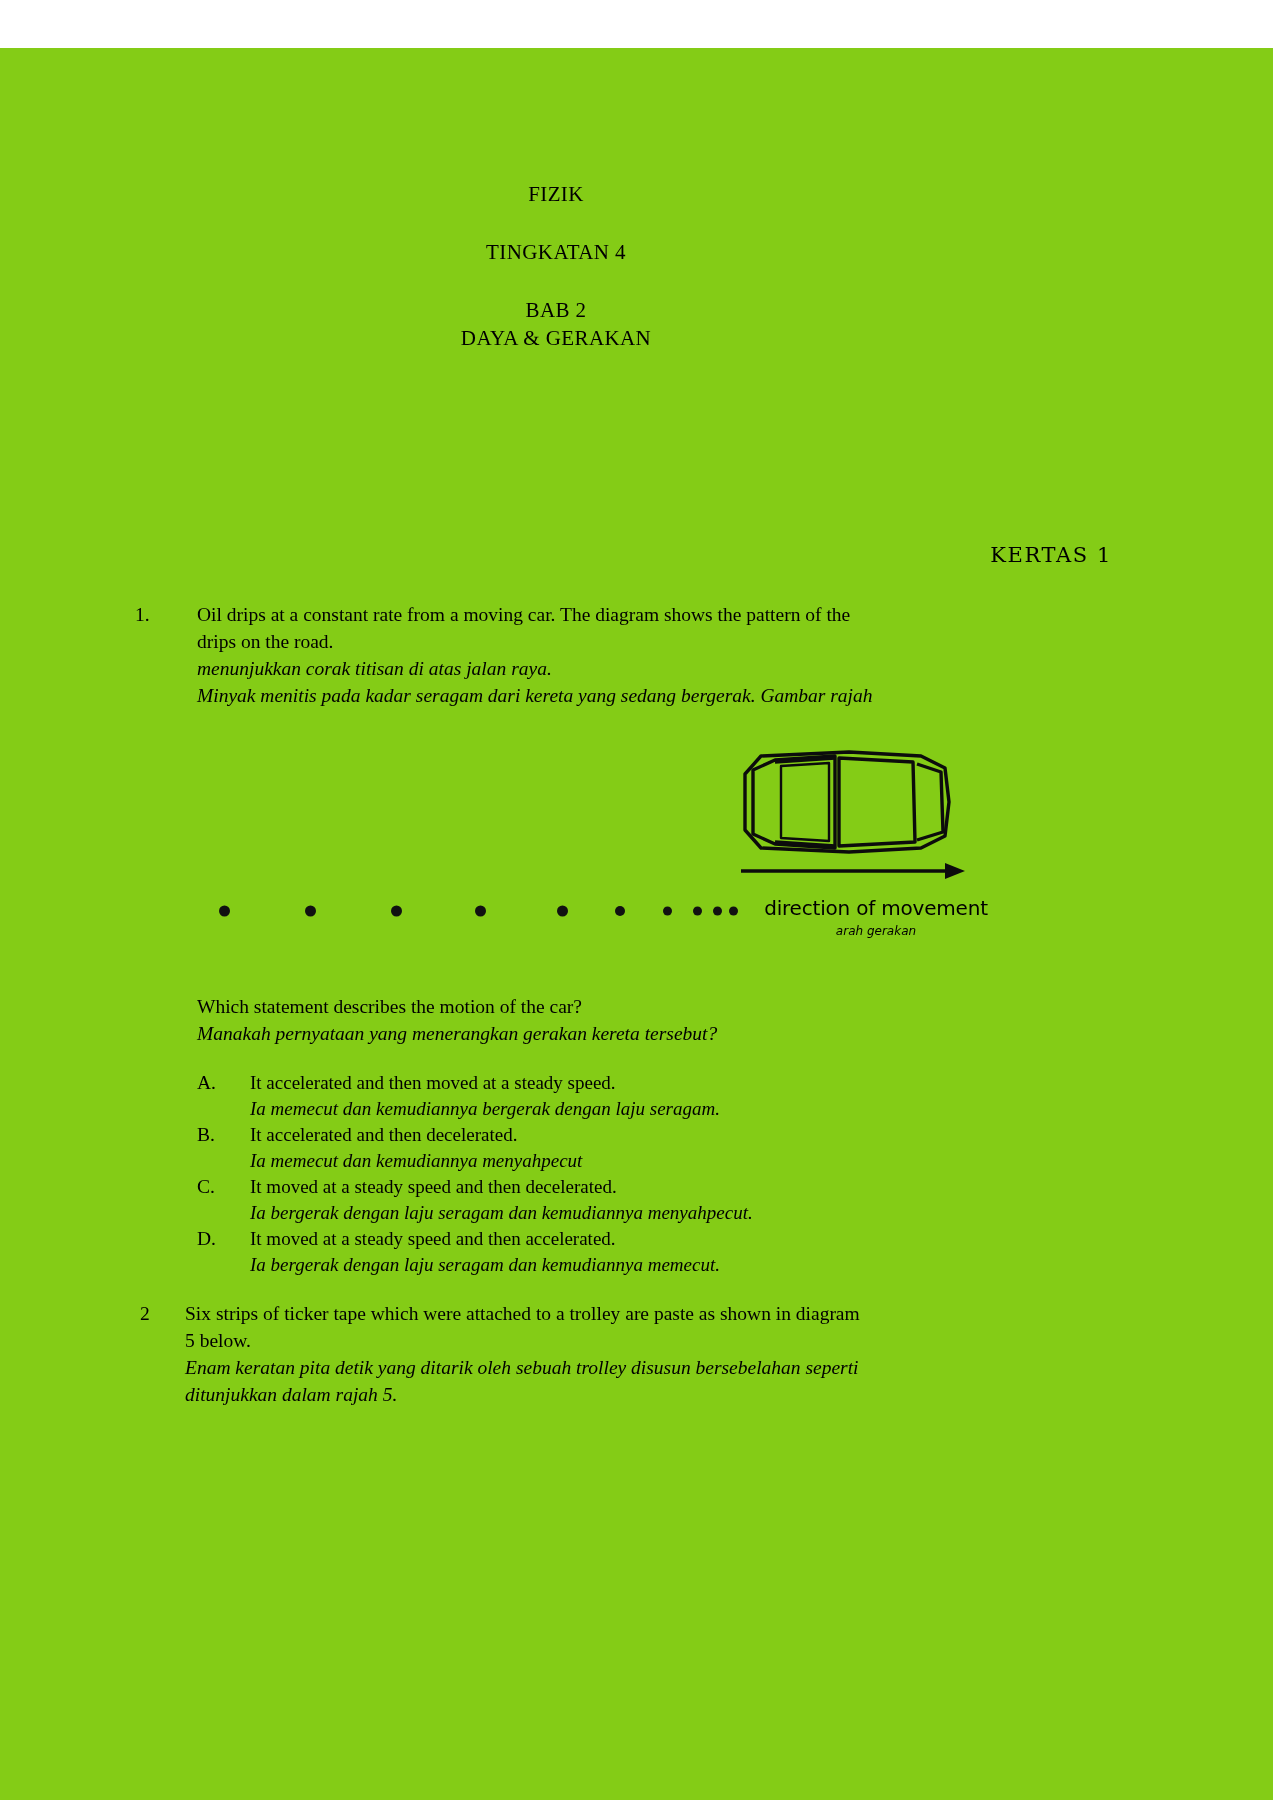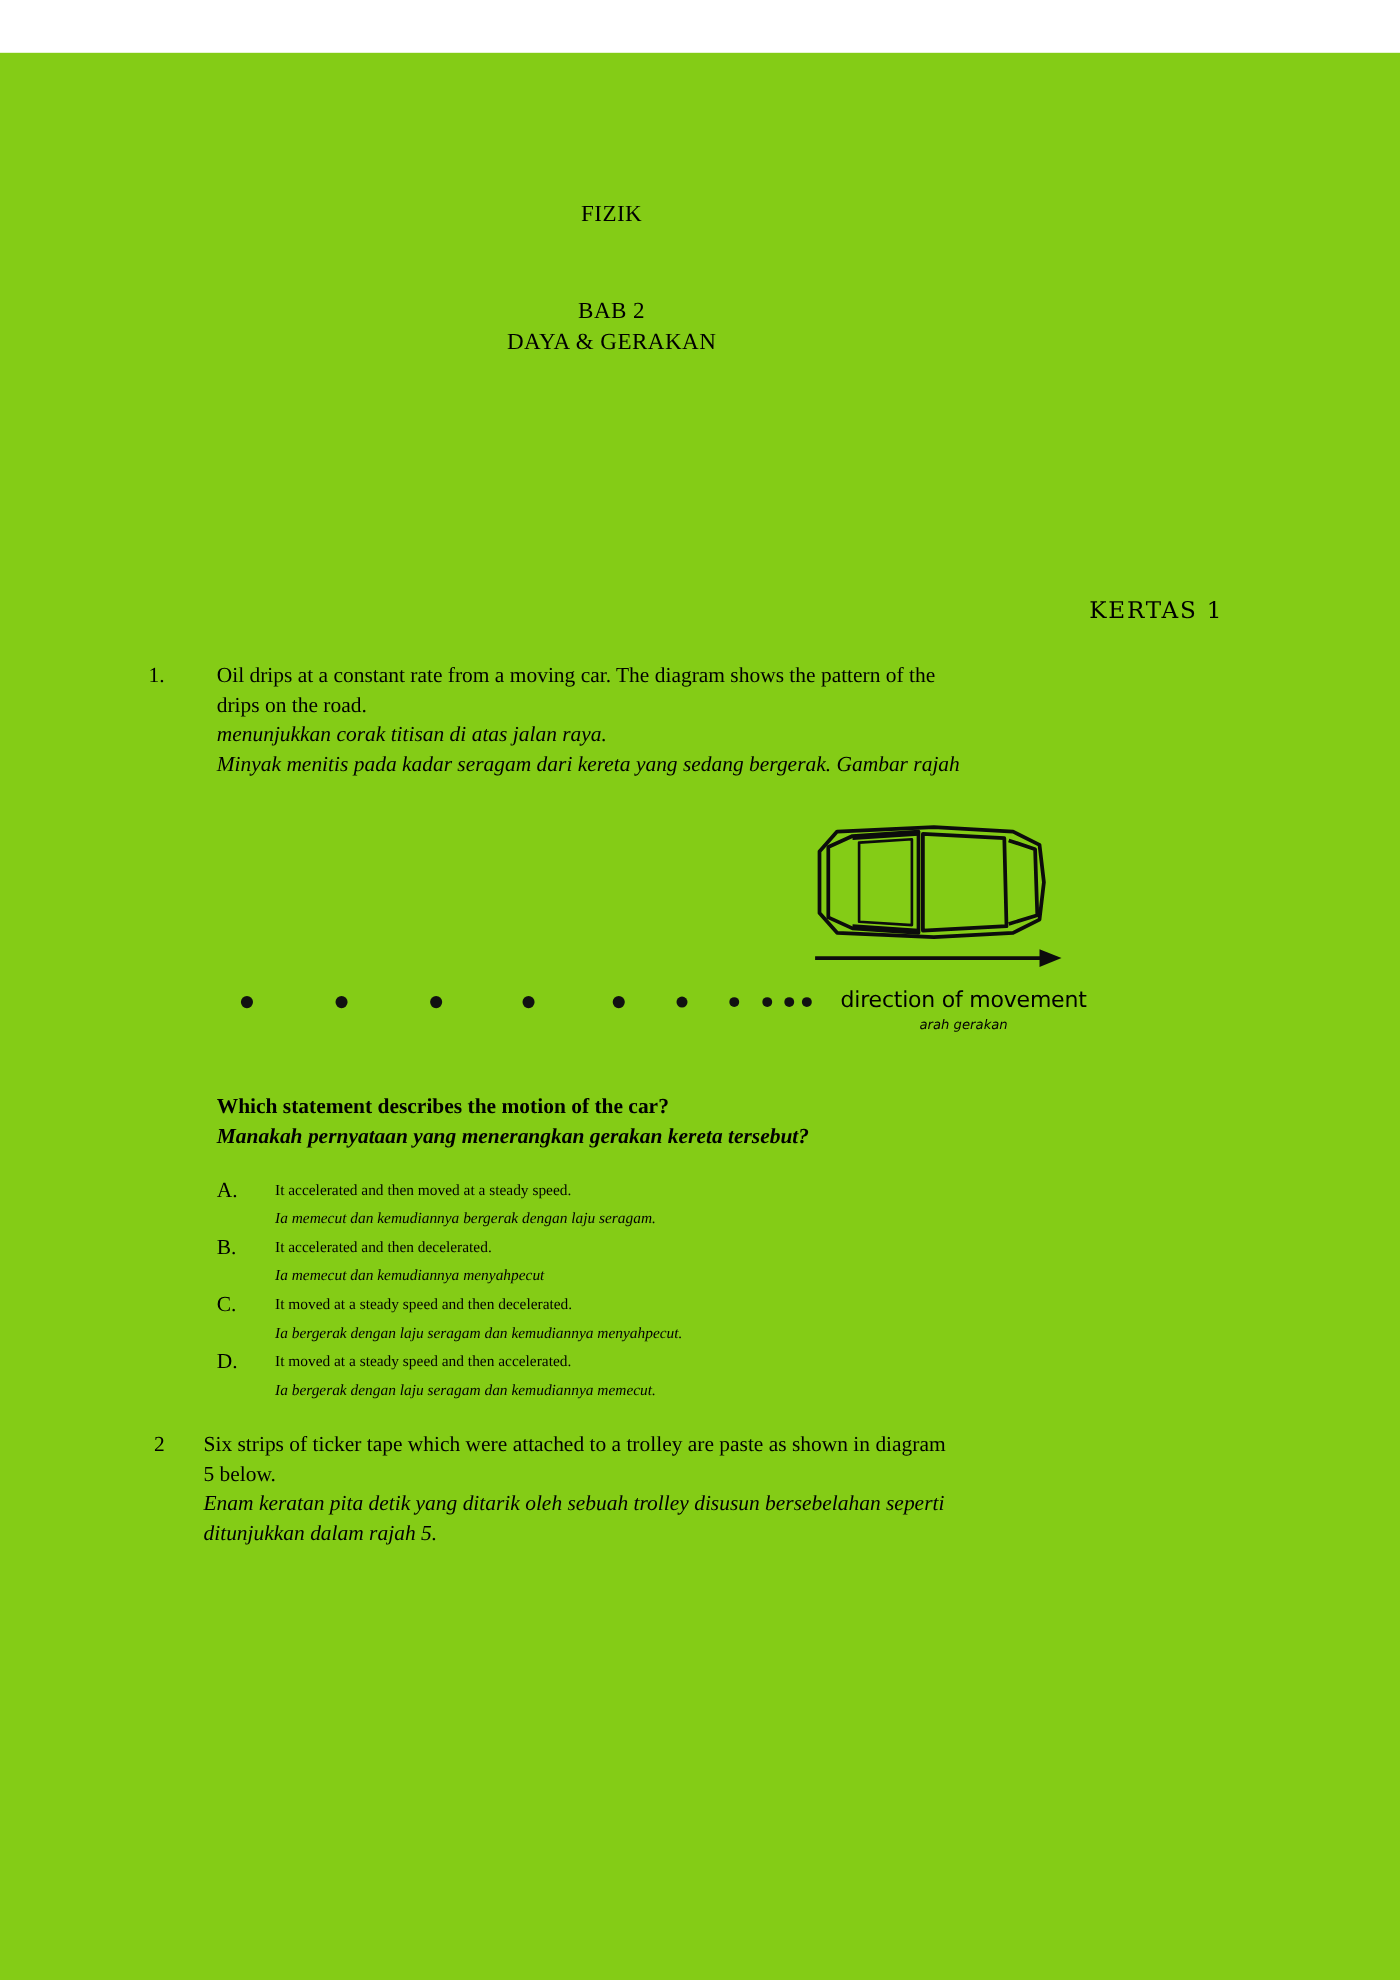--- a/index.html
+++ b/index.html
@@ -144,21 +144,20 @@
   }
 
   
   .stem {
     position: absolute;
     left: 197px;
     top: 945px;
     width: 950px;
     font-size: 19.5px;
     line-height: 27px;
-    font-weight: bold;
   }
 
   
   .options {
     position: absolute;
     left: 197px;
     top: 1022px;
     width: 950px;
   }
   .opt-row {
@@ -166,21 +165,21 @@
     align-items: flex-start;
   }
   .opt-letter {
     width: 53px;
     flex: 0 0 53px;
     font-size: 19.5px;
     line-height: 26px;
   }
   .opt-text {
     flex: 1 1 auto;
-    font-size: 14px;
+    font-size: 19px;
     line-height: 26px;
   }
 
   
   .q2 {
     position: absolute;
     left: 140px;
     top: 1252px;
     width: 1010px;
   }
@@ -190,20 +189,21 @@
   }
 </style>
 </head>
 <body>
 
 <div class="page">
 
   <div class="title-block">
     <div class="title-line">FIZIK</div>
     <div class="gap-lg"></div>
+    <div class="title-line">TINGKATAN 4</div>
     <div class="gap-lg"></div>
     <div class="title-line">BAB 2</div>
     <div class="title-line">DAYA &amp; GERAKAN</div>
   </div>
 
 
   <div class="kertas">KERTAS 1</div>
 
   <div class="q1">
     <div class="q-row">

